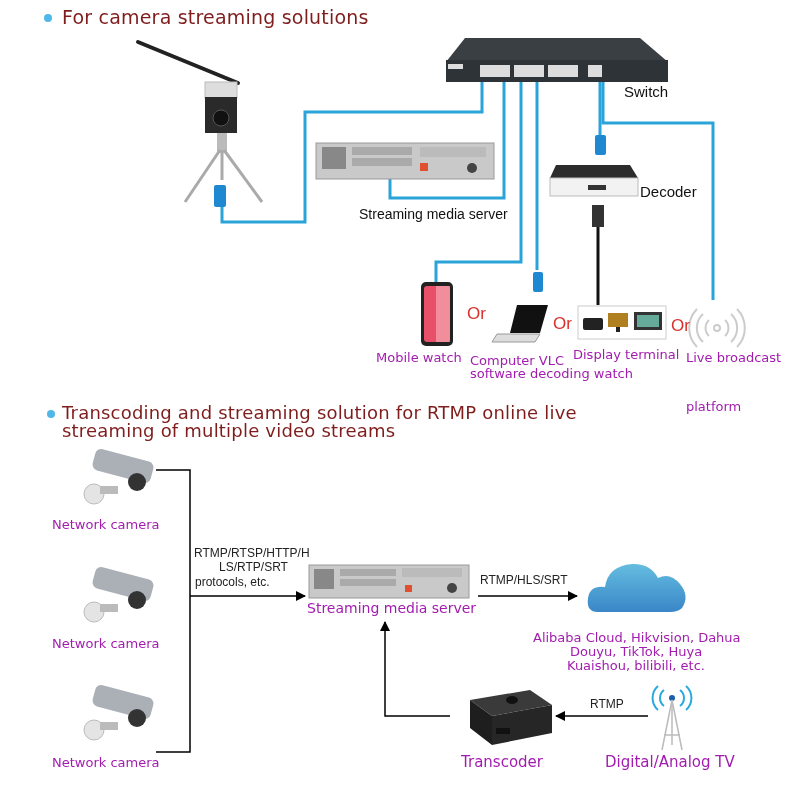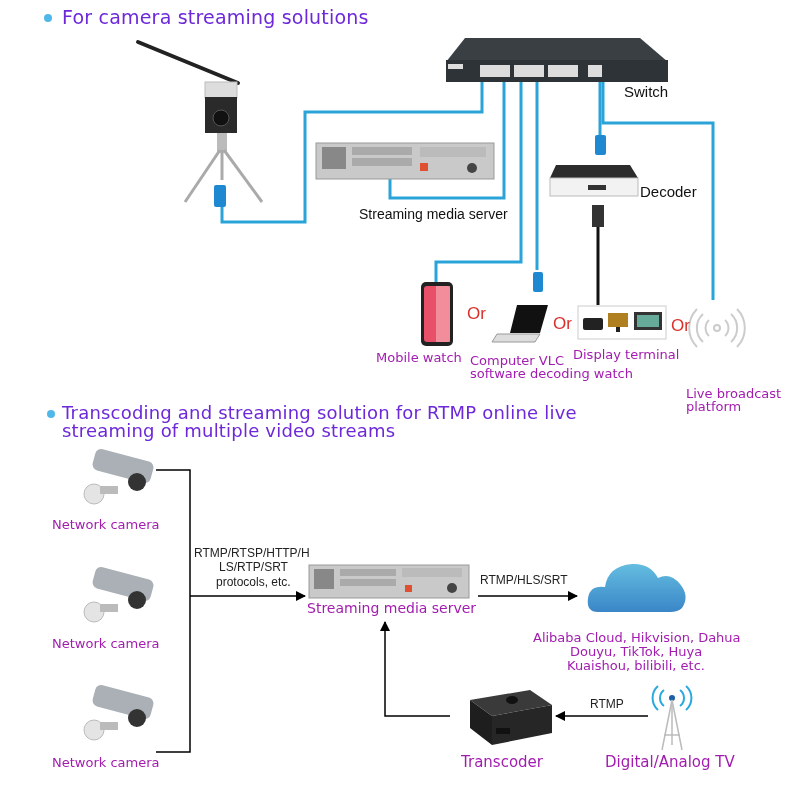--- a/index.html
+++ b/index.html
@@ -1,18 +1,18 @@
 <!DOCTYPE html>
 <html><head>
 <meta charset="utf-8">
 <style>
   html,body{margin:0;padding:0;background:#fff;}
   body{width:800px;height:800px;position:relative;overflow:hidden;font-family:"DejaVu Sans",sans-serif;color:#222;}
   .abs{position:absolute;}
-  .heading{font-family:"DejaVu Sans",sans-serif;color:#6d28d9;font-size:19px;letter-spacing:0.2px;line-height:18px;}
+  .heading{font-family:"DejaVu Sans",sans-serif;color:#7f1d1d;font-size:19px;letter-spacing:0.2px;line-height:18px;}
   .bullet{display:inline-block;width:8px;height:8px;border-radius:50%;background:#4fb8e8;position:absolute;}
   .lbl{font-family:"Liberation Sans",sans-serif;font-size:14px;color:#111;white-space:nowrap;}
   .lbl2{font-family:"DejaVu Sans",sans-serif;font-size:14px;color:#a21caf;white-space:nowrap;}
   .small{font-family:"Liberation Sans",sans-serif;font-size:12px;color:#222;white-space:nowrap;}
   .or{font-family:"Liberation Sans",sans-serif;font-size:17px;color:#d9302b;font-weight:normal;}
   svg{position:absolute;left:0;top:0;}
 </style>
 </head>
 <body>
 
@@ -111,21 +111,21 @@
 <div class="abs lbl" style="left:640px;top:183px;font-size:15px;">Decoder</div>
 
 <div class="abs or" style="left:467px;top:304px;">Or</div>
 <div class="abs or" style="left:553px;top:314px;">Or</div>
 <div class="abs or" style="left:671px;top:316px;">Or</div>
 
 <div class="abs lbl2" style="left:376px;top:350px;font-size:13px;">Mobile watch</div>
 <div class="abs lbl2" style="left:470px;top:354px;font-size:13px;line-height:13px;">Computer VLC</div>
 <div class="abs lbl2" style="left:470px;top:367px;font-size:13px;line-height:13px;">software decoding watch</div>
 <div class="abs lbl2" style="left:573px;top:347px;font-size:13px;">Display terminal</div>
-<div class="abs lbl2" style="left:686px;top:351px;font-size:13px;line-height:13px;margin-top:36px;">Live broadcast</div>
+<div class="abs lbl2" style="left:686px;top:351px;font-size:13px;line-height:13px;">Live broadcast</div>
 <div class="abs lbl2" style="left:686px;top:356px;font-size:13px;line-height:13px;margin-top:44px;">platform</div>
 
 <span class="bullet" style="left:47px;top:410px;"></span>
 <div class="abs heading" style="left:62px;top:404px;font-size:18px;">Transcoding and streaming solution for RTMP online live</div>
 <div class="abs heading" style="left:62px;top:422px;font-size:18px;">streaming of multiple video streams</div>
 
 <svg width="800" height="800">
   <defs>
     <marker id="arr" markerWidth="10" markerHeight="10" refX="9" refY="5" orient="auto" markerUnits="userSpaceOnUse">
       <path d="M0 0 L10 5 L0 10 Z" fill="#000"></path>
@@ -198,21 +198,21 @@
     </g>
   </g>
 </svg>
 
 <div class="abs lbl2" style="left:52px;top:517px;font-size:13px;">Network camera</div>
 <div class="abs lbl2" style="left:52px;top:636px;font-size:13px;">Network camera</div>
 <div class="abs lbl2" style="left:52px;top:755px;font-size:13px;">Network camera</div>
 
 <div class="abs small" style="left:194px;top:546px;">RTMP/RTSP/HTTP/H</div>
 <div class="abs small" style="left:219px;top:560px;">LS/RTP/SRT</div>
-<div class="abs small" style="left:216px;top:575px;">protocols, etc.</div>
+<div class="abs small" style="left:195px;top:575px;">protocols, etc.</div>
 
 <div class="abs lbl2" style="left:307px;top:600px;font-size:14px;">Streaming media server</div>
 <div class="abs small" style="left:480px;top:573px;">RTMP/HLS/SRT</div>
 
 <div class="abs lbl2" style="left:533px;top:631px;font-size:13px;line-height:14px;">Alibaba Cloud, Hikvision, Dahua</div>
 <div class="abs lbl2" style="left:570px;top:645px;font-size:13px;line-height:14px;">Douyu, TikTok, Huya</div>
 <div class="abs lbl2" style="left:567px;top:659px;font-size:13px;line-height:14px;">Kuaishou, bilibili, etc.</div>
 
 <div class="abs small" style="left:590px;top:697px;">RTMP</div>
 <div class="abs lbl2" style="left:461px;top:753px;font-size:15px;">Transcoder</div>

